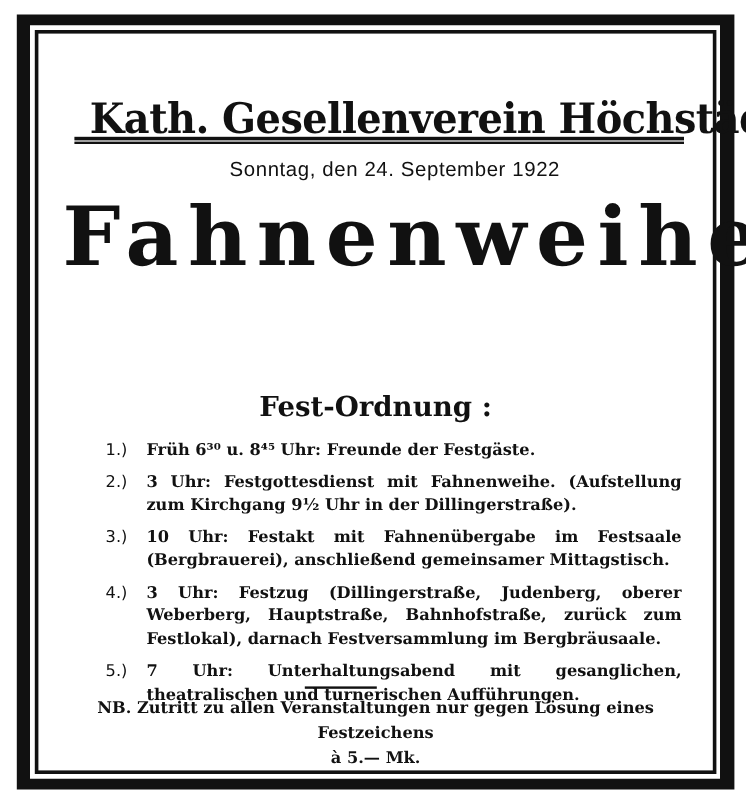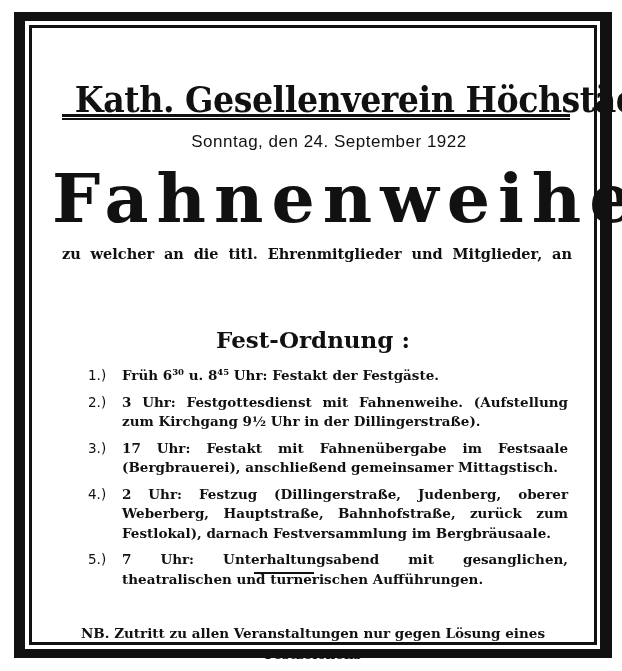--- a/index.html
+++ b/index.html
@@ -57,64 +57,64 @@
     }
     .prog-item { display: flex; margin-bottom: 7px; }
     .prog-num { width: 34px; flex: none; font-weight: normal; font-family: "DejaVu Sans", sans-serif; }
     .prog-text { flex: 1; text-align: justify; }
     .divider {
       position: absolute; left: 222px; top: 544px; width: 60px; height: 0;
       border-top: 2px solid #111;
     }
     .nb {
       position: absolute; left: 10px; top: 552px; width: 542px;
-      font-family: "DejaVu Serif", serif; font-weight: bold; font-size: 13.5px; line-height: 21px; margin-top: 43px;
+      font-family: "DejaVu Serif", serif; font-weight: bold; font-size: 13.5px; line-height: 21px;
     }
   </style>
 </head>
 <body>
 
 <div class="frame-outer"></div>
 <div class="frame-inner"></div>
 
 <div class="content">
   <div class="title">Kath. Gesellenverein Höchstädt a. D.</div>
   <div class="title-rule"></div>
 
   <div class="date">Sonntag, den 24. September 1922</div>
 
   <div class="headline">Fahnenweihe,</div>
 
   <div class="invite">
-    <span>zu welcher an die titl. Ehrenmitglieder und Mitglieder, an</span>
   </div>
 
   <div class="program-title">Fest-Ordnung :</div>
 
   <div class="program">
     <div class="prog-item">
       <span class="prog-num">1.)</span>
-      <span class="prog-text">Früh 6³⁰ u. 8⁴⁵ Uhr: Festakt der Festgäste.</span>
+      <span class="prog-text">Früh 6³⁰ u. 8⁴⁵ Uhr: Freunde der Festgäste.</span>
     </div>
     <div class="prog-item">
       <span class="prog-num">2.)</span>
       <span class="prog-text">3 Uhr: Festgottesdienst mit Fahnenweihe. (Aufstellung zum Kirchgang 9½ Uhr in der Dillingerstraße).</span>
     </div>
     <div class="prog-item">
       <span class="prog-num">3.)</span>
-      <span class="prog-text">17 Uhr: Festakt mit Fahnenübergabe im Festsaale (Bergbrauerei), anschließend gemeinsamer Mittagstisch.</span>
+      <span class="prog-text">10 Uhr: Festakt mit Fahnenübergabe im Festsaale (Bergbrauerei), anschließend gemeinsamer Mittagstisch.</span>
     </div>
     <div class="prog-item">
       <span class="prog-num">4.)</span>
-      <span class="prog-text">2 Uhr: Festzug (Dillingerstraße, Judenberg, oberer Weberberg, Hauptstraße, Bahnhofstraße, zurück zum Festlokal), darnach Festversammlung im Bergbräusaale.</span>
+      <span class="prog-text">3 Uhr: Festzug (Dillingerstraße, Judenberg, oberer Weberberg, Hauptstraße, Bahnhofstraße, zurück zum Festlokal), darnach Festversammlung im Bergbräusaale.</span>
     </div>
     <div class="prog-item">
       <span class="prog-num">5.)</span>
       <span class="prog-text">7 Uhr: Unterhaltungsabend mit gesanglichen, theatralischen und turnerischen Aufführungen.</span>
     </div>
   </div>
 
   <div class="divider"></div>
 
   <div class="nb">
     <div>NB. Zutritt zu allen Veranstaltungen nur gegen Lösung eines Festzeichens</div>
+    <div>à 5.— Mk.</div>
   </div>
 </div>
 
 </body></html>

